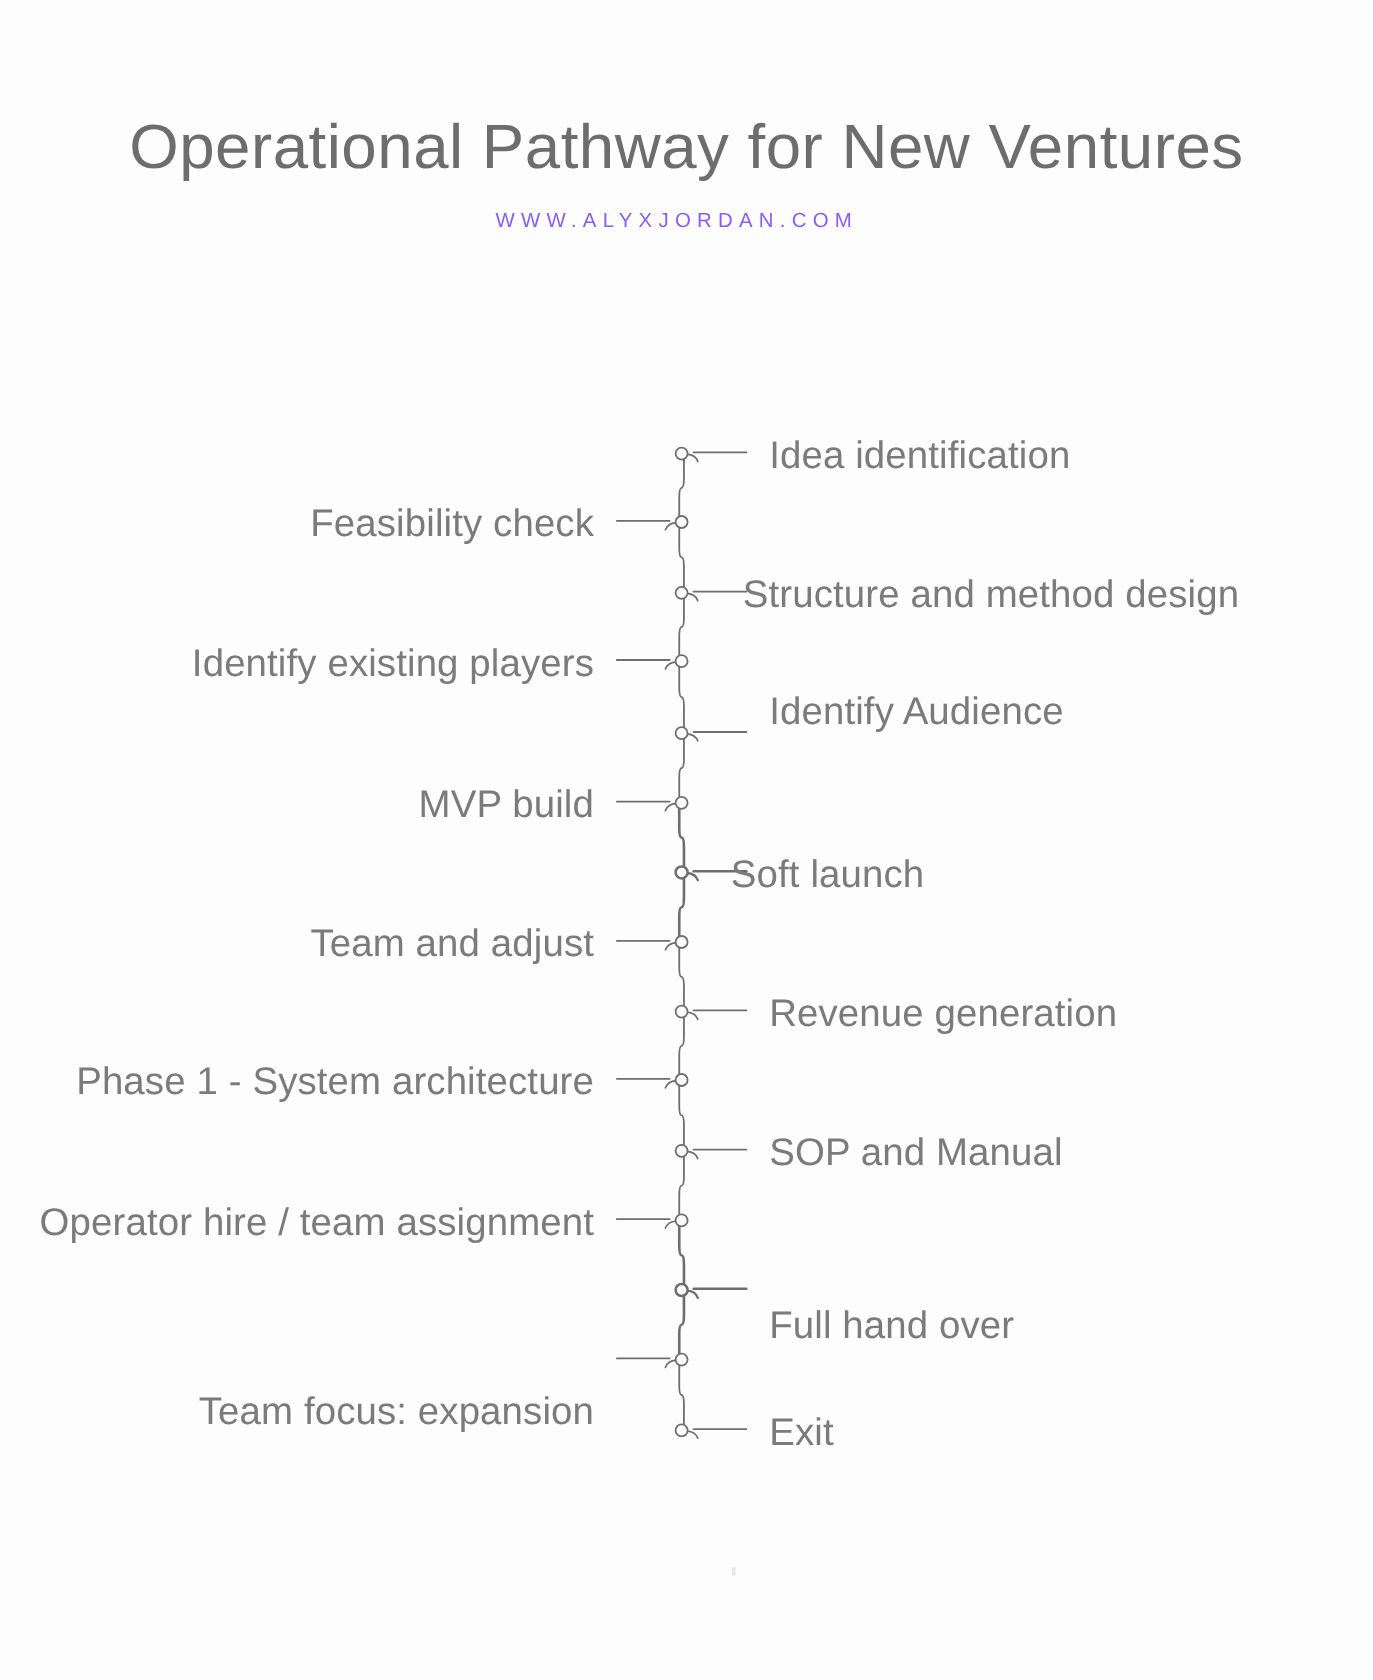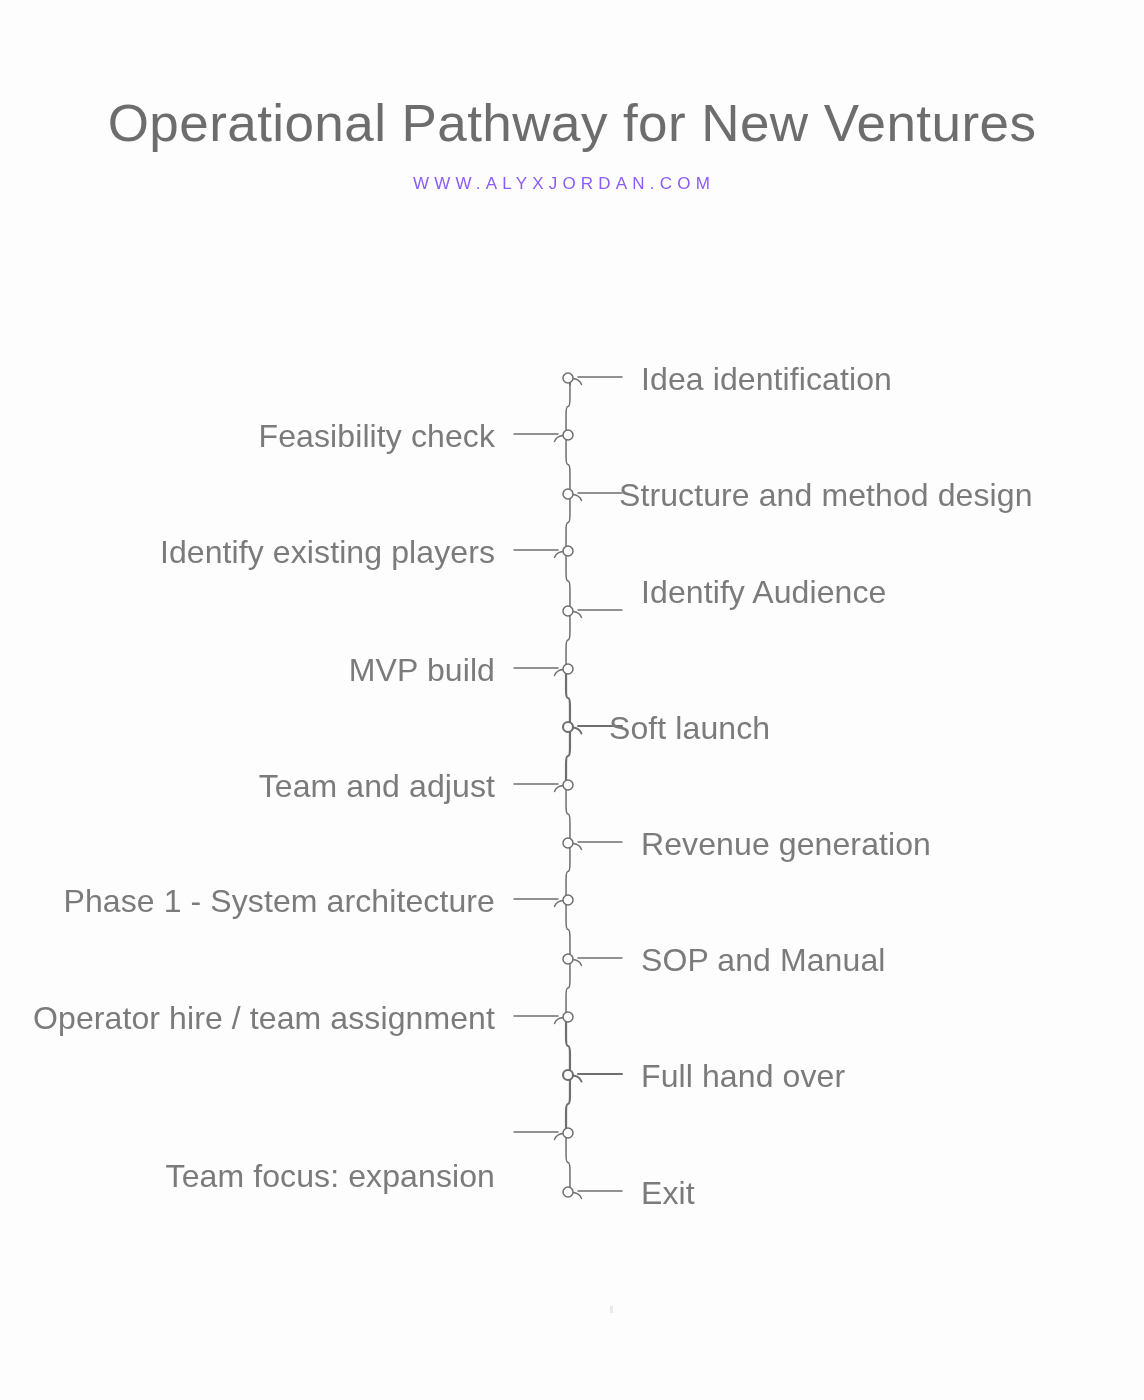--- a/index.html
+++ b/index.html
@@ -169,20 +169,20 @@
       <div class="node-label right" style="top: 479px; left: 619px;">Structure and method design</div>
       <div class="node-label left" style="top: 536px; right: 649px;">Identify existing players</div>
       <div class="node-label right" style="top: 576px; left: 641px;">Identify Audience</div>
       <div class="node-label left" style="top: 654px; right: 649px;">MVP build</div>
       <div class="node-label right" style="top: 712px; left: 609px;">Soft launch</div>
       <div class="node-label left" style="top: 770px; right: 649px;">Team and adjust</div>
       <div class="node-label right" style="top: 828px; left: 641px;">Revenue generation</div>
       <div class="node-label left" style="top: 885px; right: 649px;">Phase 1 - System architecture</div>
       <div class="node-label right" style="top: 944px; left: 641px;">SOP and Manual</div>
       <div class="node-label left" style="top: 1002px; right: 649px;">Operator hire / team assignment</div>
-      <div class="node-label right" style="top: 1060px; left: 641px; text-align: right;">Full hand over</div>
+      <div class="node-label right" style="top: 1088px; left: 641px; text-align: right;">Full hand over</div>
       <div class="node-label left" style="top: 1118px; right: 649px; margin-top: 42px;">Team focus: expansion</div>
       <div class="node-label right" style="top: 1177px; left: 641px;">Exit</div>
     </div>
 
   <div class="footer-mark"></div>
 
 </div>
 
 </body></html>

